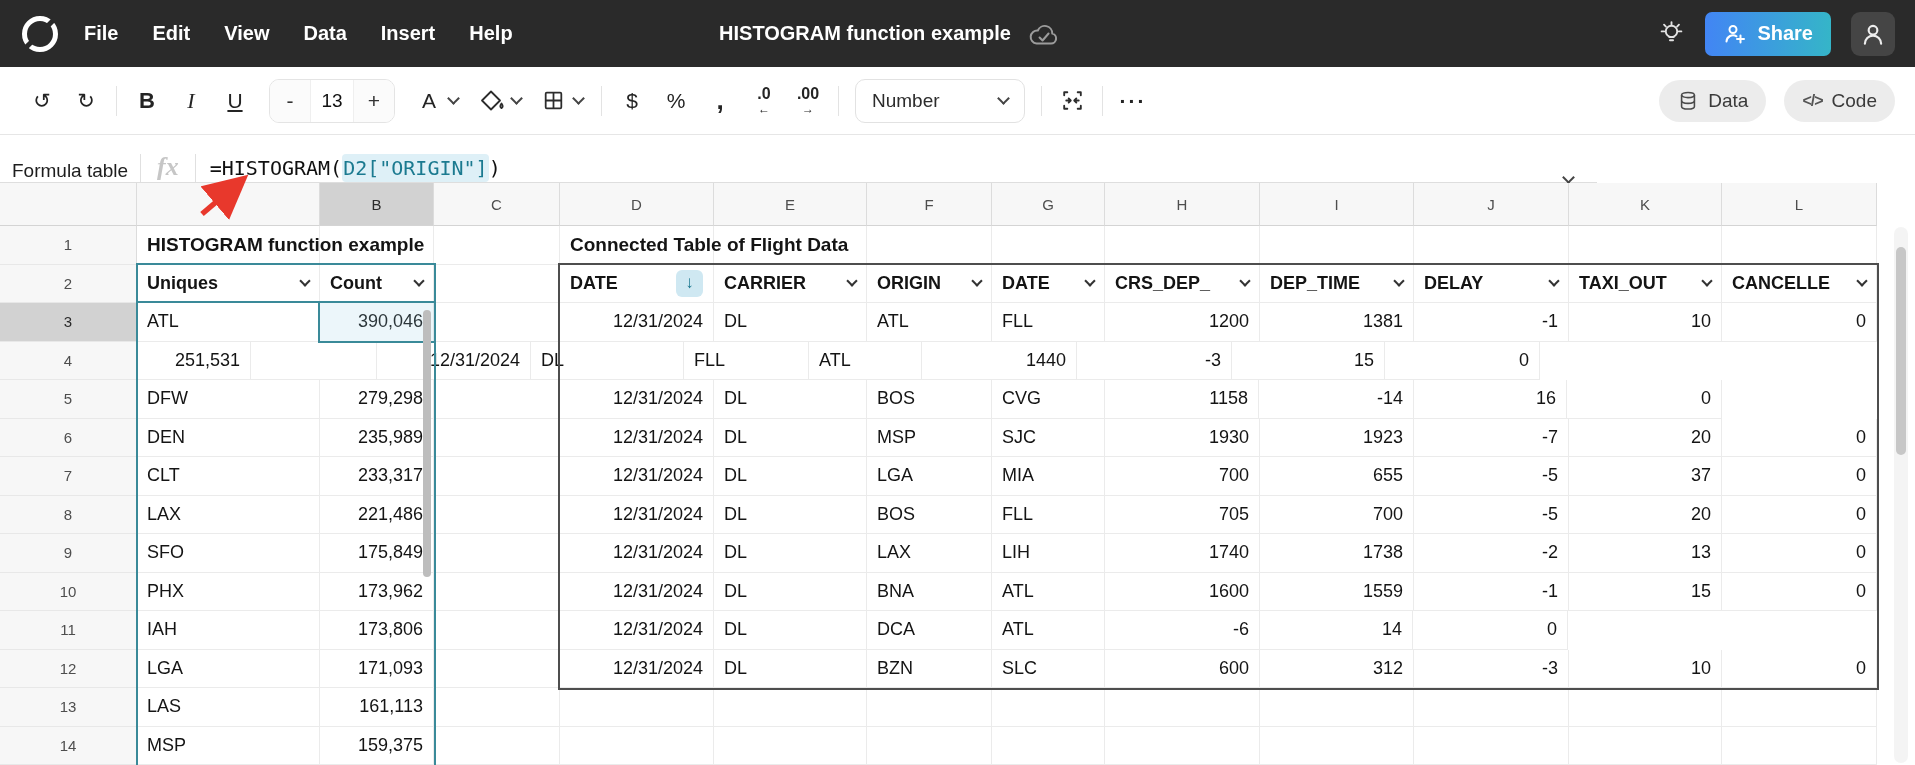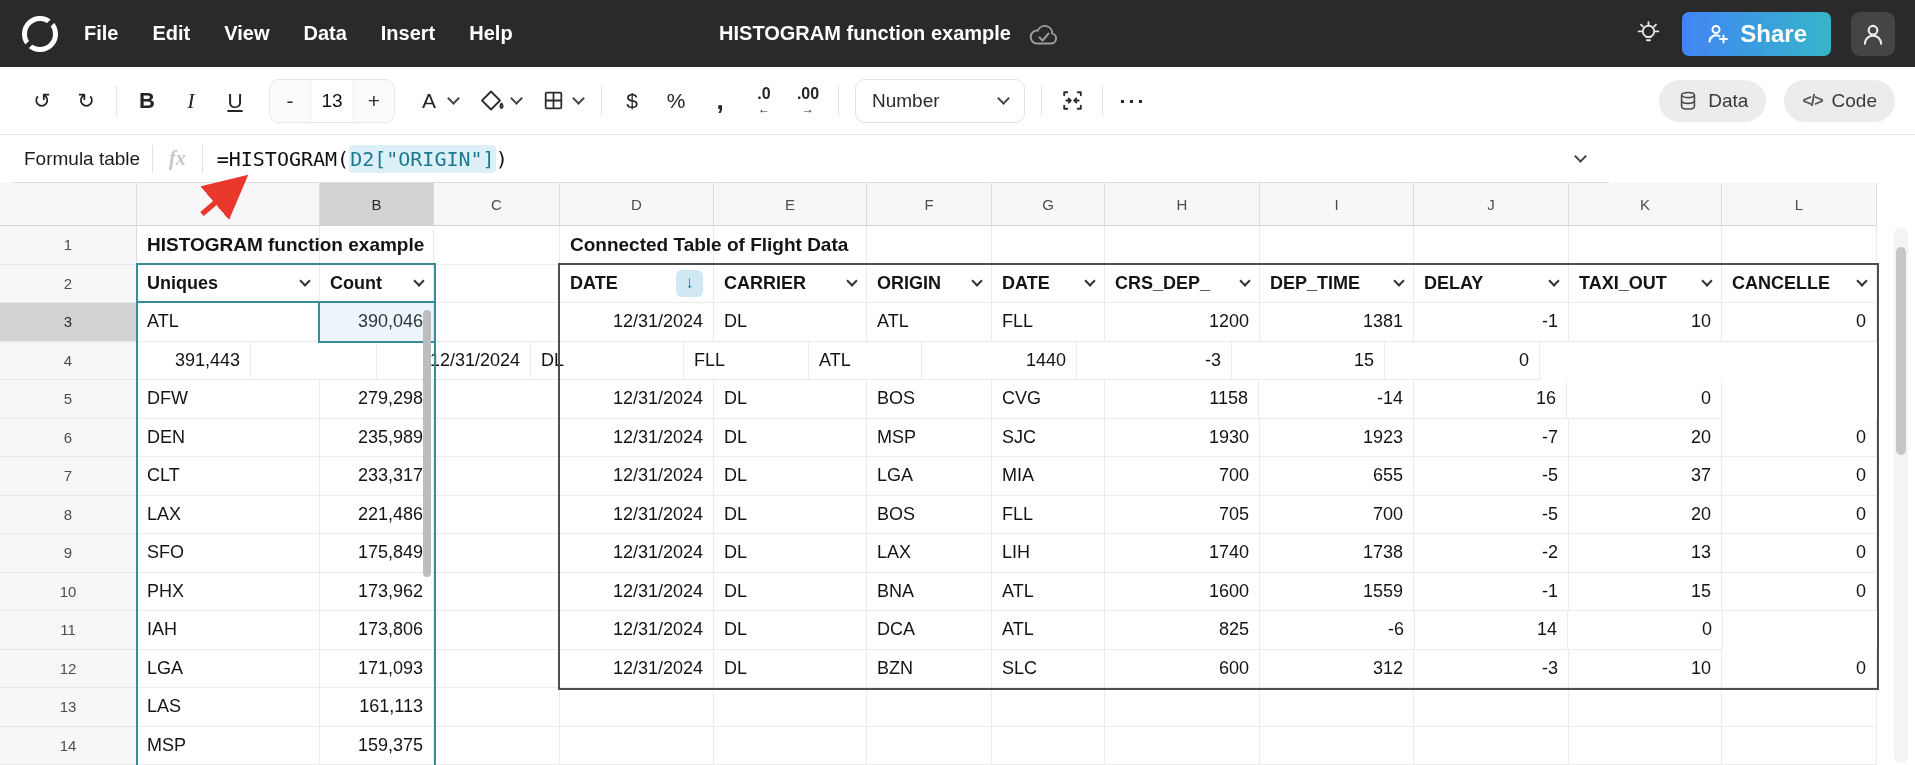--- a/index.html
+++ b/index.html
@@ -8,21 +8,21 @@
 
 
 .topbar{position:absolute;left:0;top:0;width:1915px;height:67px;background:#2a2a2a;display:flex;align-items:center;padding:0 22px}
 .logo{width:36px;height:36px;border:5px solid #fff;border-radius:50%;position:relative;margin-right:26px;flex:none;overflow:visible}
 .logo-slash{position:absolute;left:10px;top:-8px;width:5px;height:42px;background:#2a2a2a;transform:rotate(45deg)}
 .menu{display:flex;gap:34px}
 .menu-item{color:#fff;font-size:20px;font-weight:600;cursor:default}
 .title-wrap{position:absolute;left:890px;top:0;height:67px;transform:translateX(-50%);display:flex;align-items:center;gap:16px}
 .doc-title{color:#fff;font-size:20px;font-weight:700;white-space:nowrap}
 .top-right{position:absolute;right:20px;top:0;height:67px;display:flex;align-items:center;gap:20px}
-.share-btn{height:44px;padding:0 24px;border:none;border-radius:7px;background:linear-gradient(90deg,#4285f4,#35b5c8);color:#fff;font-size:24px;font-weight:700;display:flex;align-items:center;gap:10px;font-family:inherit}
+.share-btn{height:44px;padding:0 18px;border:none;border-radius:7px;background:linear-gradient(90deg,#4285f4,#35b5c8);color:#fff;font-size:20px;font-weight:700;display:flex;align-items:center;gap:10px;font-family:inherit}
 .avatar-btn{width:44px;height:44px;border-radius:9px;background:#454545;border:none;display:flex;align-items:center;justify-content:center}
 
 
 .toolbar{position:absolute;left:0;top:67px;width:1915px;height:68px;background:#fff;border-bottom:1px solid #e6e6e6;display:flex;align-items:center;padding:0 20px}
 .tb{min-width:44px;height:42px;display:flex;align-items:center;justify-content:center;background:none;border:none;font-size:21px;color:#242424;font-family:inherit}
 .tb.bold{font-weight:700;font-size:22px}
 .tb.italic{font-style:italic;font-family:"Liberation Serif",serif;font-size:22px}
 .tb.underline{text-decoration:underline}
 .sep{width:1px;height:30px;background:#e3e3e3;margin:0 8px;flex:none}
 .stepper{display:flex;align-items:stretch;height:44px;border:1px solid #e4e4e4;border-radius:10px;overflow:hidden;margin:0 12px}
@@ -33,24 +33,24 @@
 .dec{display:flex;flex-direction:column;align-items:center;line-height:1;gap:1px}
 .dec-n{font-size:16px;font-weight:600}
 .dec-a{font-size:12px}
 .numfmt{width:170px;height:44px;border:1px solid #e2e2e2;border-radius:10px;display:flex;align-items:center;justify-content:space-between;padding:0 16px;margin:0 8px;background:#fff}
 .numfmt .lab{font-size:19px;color:#2c2c2c}
 .tb-right{margin-left:auto;display:flex;align-items:center;gap:18px}
 .pill{height:42px;border:none;border-radius:21px;background:#ececec;display:flex;align-items:center;gap:9px;padding:0 18px;font-size:19px;color:#3a3a3a;font-family:inherit}
 .code-glyph{font-size:16px;font-weight:700;color:#555;letter-spacing:-1px}
 
 
-.fbar{position:absolute;left:12px;top:135px;width:1597px;height:48px;background:#fff;border-bottom:1px solid #dedede;display:flex;align-items:center}
+.fbar{position:absolute;left:0;top:135px;width:1597px;height:48px;background:#fff;border-bottom:1px solid #dedede;display:flex;align-items:flex-end}
 .flabel{margin-left:12px;width:128px;font-size:19px;color:#1d1d1d}
 .fsep{width:1px;height:28px;background:#e0e0e0;flex:none}
-.fx{margin:0 16px;font-size:20px;font-weight:700;font-style:italic;color:#c6c6c6;font-family:"Liberation Serif",serif}
+.fx{margin:0 16px;font-size:26px;font-weight:700;font-style:italic;color:#c6c6c6;font-family:"Liberation Serif",serif}
 .formula{margin-left:14px;font-family:"DejaVu Sans Mono",monospace;font-size:20px;color:#101010;display:flex;align-items:center;white-space:pre}
 .fref{color:#1b7a90;background:#def0f7;border-radius:4px;padding:2px 1px}
 .f-chev{margin-left:auto;margin-right:24px}
 
 
 .grid{position:absolute;left:0;top:183px;width:1915px;height:582px;background:#fff;overflow:hidden}
 .hrow{display:flex;height:43px}
 .corner{width:137px;flex:none;background:#f7f7f7;border-right:1px solid #dcdcdc;border-bottom:1px solid #d4d4d4}
 .chd{flex:none;background:#f7f7f7;border-right:1px solid #dcdcdc;border-bottom:1px solid #d4d4d4;display:flex;align-items:center;justify-content:center;font-size:15px;color:#4e4e4e}
 .chd.sel{background:#d2d2d2;color:#2b2b2b}
@@ -302,21 +302,21 @@
     <div class="c cG">FLL</div>
     <div class="c cH num">1200</div>
     <div class="c cI num">1381</div>
     <div class="c cJ num">-1</div>
     <div class="c cK num">10</div>
     <div class="c cL num">0</div>
   </div>
 
   <div class="r">
     <div class="rh">4</div>
-    <div class="c cB num">391,443</div>
+    <div class="c cB num">251,531</div>
     <div class="c cC"></div>
     <div class="c cD num">12/31/2024</div>
     <div class="c cE">DL</div>
     <div class="c cF">FLL</div>
     <div class="c cG">ATL</div>
     <div class="c cH num">1440</div>
     <div class="c cJ num">-3</div>
     <div class="c cK num">15</div>
     <div class="c cL num">0</div>
   </div>
@@ -418,21 +418,20 @@
 
   <div class="r">
     <div class="rh">11</div>
     <div class="c cA">IAH</div>
     <div class="c cB num">173,806</div>
     <div class="c cC"></div>
     <div class="c cD num">12/31/2024</div>
     <div class="c cE">DL</div>
     <div class="c cF">DCA</div>
     <div class="c cG">ATL</div>
-    <div class="c cH num">825</div>
     <div class="c cJ num">-6</div>
     <div class="c cK num">14</div>
     <div class="c cL num">0</div>
   </div>
 
   <div class="r">
     <div class="rh">12</div>
     <div class="c cA">LGA</div>
     <div class="c cB num">171,093</div>
     <div class="c cC"></div>

